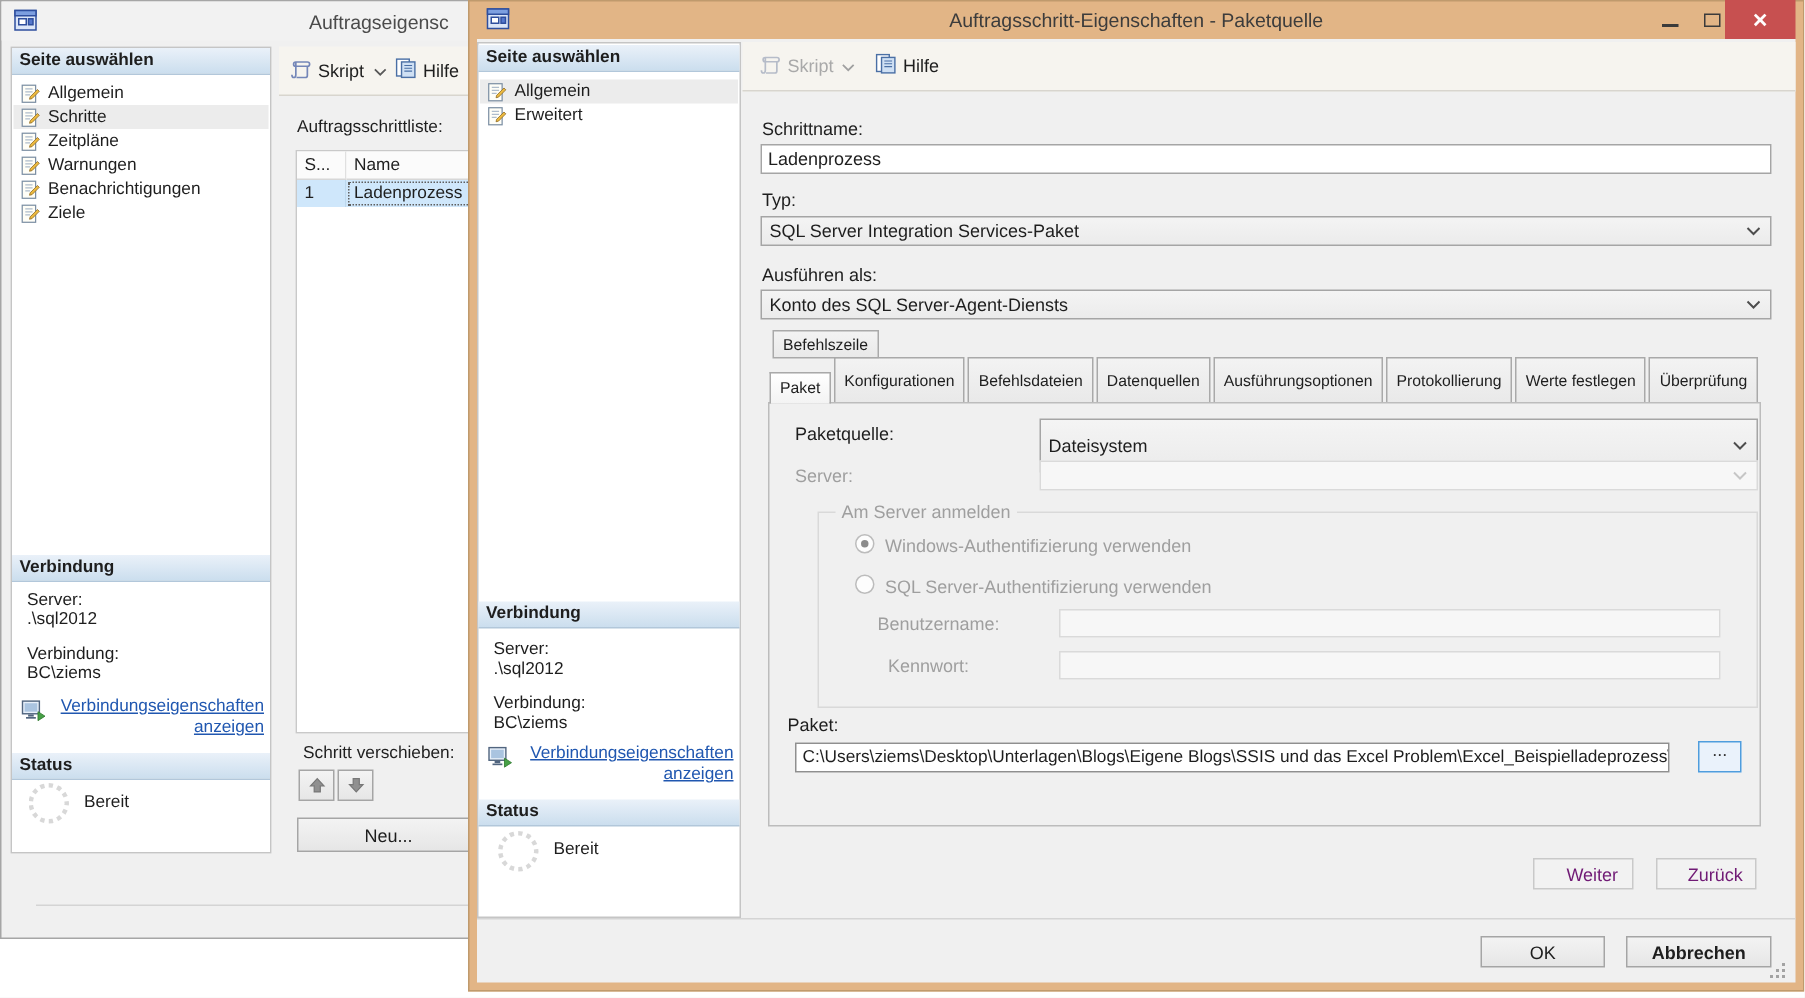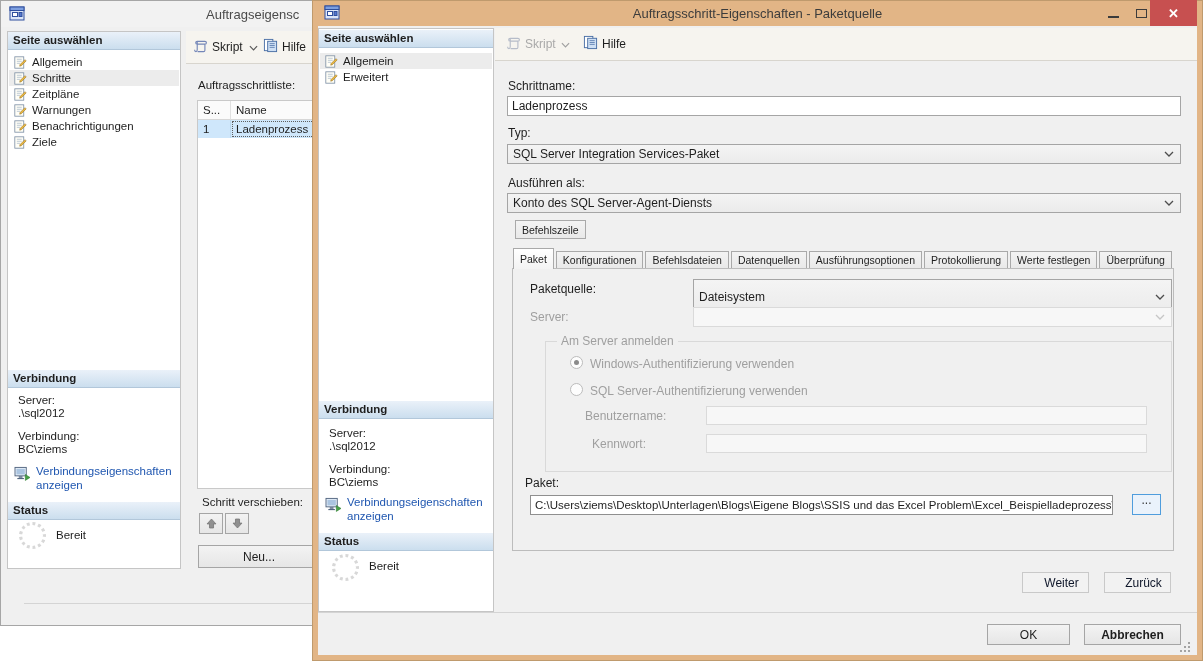--- a/index.html
+++ b/index.html
@@ -16,38 +16,38 @@
   .close-btn { background:#c75050; color:#fff; display:flex; align-items:center; justify-content:center; font-size:13px; font-weight:bold; }
   .ctl { display:flex; align-items:center; justify-content:center; }
 
   
   .panel-white { background:#fff; border:1px solid #c5c5c5; }
   .sec-hdr { background:linear-gradient(180deg,#eaf1f9,#cbdeee); border-bottom:1px solid #b2c7da; font-weight:bold; font-size:11.5px; padding-top:2px; padding-left:5px; height:18px; }
   .side-item { position:absolute; left:1px; right:1px; height:16px; display:flex; align-items:center; gap:5px; padding-left:5px; font-size:11.5px; }
   .side-item.sel { background:#ececec; }
   .small { font-size:11.5px; }
   .gray { color:#9f9f9f; }
-  .link { color:#2057b0; font-size:11.5px; line-height:1.2; }
+  .link { color:#2057b0; text-decoration:underline; font-size:11.5px; line-height:1.2;text-align:right; }
 
   .toolbar { background:#f6f4ef; border-bottom:1px solid #d8d5ce; }
 
   
   .tb { background:#fff; border:1px solid #a5a5a5; display:flex; align-items:center; padding:0 4px; font-size:12px; white-space:nowrap; overflow:hidden; }
   .tb.dis { background:#f7f7f7; border-color:#dadada; }
   .combo { background:linear-gradient(180deg,#f4f4f4,#ebebeb); border:1px solid #a5a5a5; display:flex; align-items:center; padding:0 20px 0 5px; font-size:12px; white-space:nowrap; overflow:hidden; }
   .combo.dis { background:#f7f7f7; border-color:#dadada; }
   .chev { position:absolute; right:6px; top:50%; transform:translateY(-50%); color:#4d4d4d; line-height:0; }
   .combo.dis .chev { color:#c6c6c6; }
   .btn { background:linear-gradient(180deg,#f3f3f3,#e6e6e6); border:1px solid #a5a5a5; display:flex; align-items:center; justify-content:center; font-size:12px; color:#1e1e1e; }
-  .btn.dis { color:#0f172a; border-color:#c9c9c9; background:#f2f2f2;padding-left:12px; }
+  .btn.dis { color:#701a75; border-color:#c9c9c9; background:#f2f2f2;padding-left:12px; }
   .browse { background:#eaf2fb; border:1px solid #4f9ddd; display:flex; align-items:flex-start; justify-content:center; font-size:12px; color:#333; line-height:10px; }
 
   .tab { height:19px; background:linear-gradient(180deg,#f3f3f3,#e9e9e9); border:1px solid #a9a9a9; display:flex; align-items:center; padding:0 6px; font-size:10.5px; white-space:nowrap; }
   .tabrow { position:absolute; display:flex; gap:2px; align-items:flex-end; }
-  .tabrow .tab { position:relative; height:18px; }
+  .tabrow .tab { position:relative; height:31px; }
   .tabrow .tab.active { height:21px; background:linear-gradient(180deg,#ffffff,#f3f3f3); border-bottom:none; z-index:6; }
 
   .groupbox { border:1px solid #d9d9d9; }
   .radio { width:13px; height:13px; border:1px solid #bcbcbc; border-radius:50%; background:#fdfdfd; }
   .radio.checked::after { content:""; position:absolute; left:3px; top:3px; width:5px; height:5px; border-radius:50%; background:#8b8b8b; }
   .spinner { border:3.5px dotted #d8d8d8; border-radius:50%; }
   .grip { width:2px; height:2px; background:#a3a3a3; box-shadow:-4px 4px #a3a3a3,0 4px #a3a3a3,-8px 8px #a3a3a3,-4px 8px #a3a3a3,0 8px #a3a3a3; }
   .hline { background:#d4d4d4; }
   .cell { position:absolute; display:flex; align-items:center; font-size:11.5px; border-right:1px solid #e0e0e0; border-bottom:1px solid #d7d7d7; padding-left:5px; background:#fbfbfb; }
   .cell.sel { background:#cfe7fb; }

